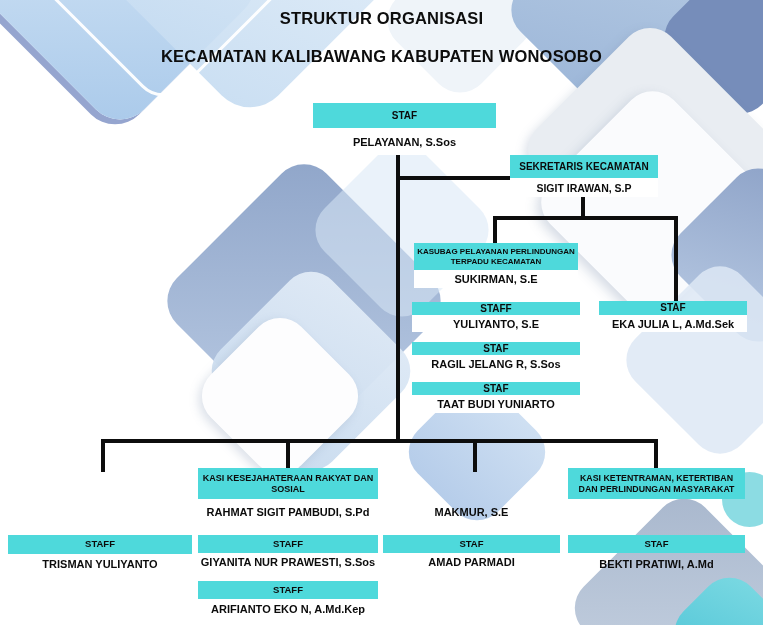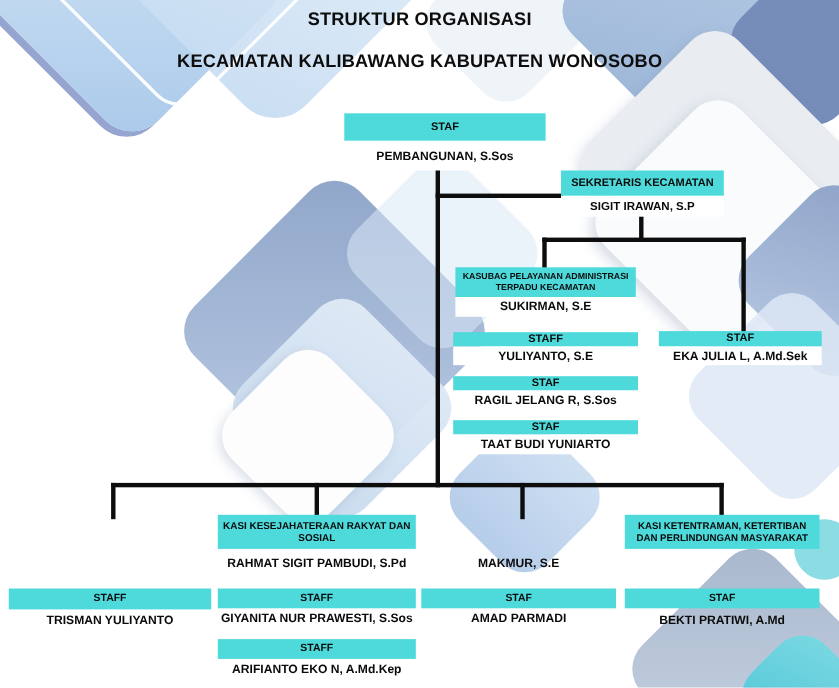--- a/index.html
+++ b/index.html
@@ -85,30 +85,30 @@
   <div class="line" style="left:493px;top:216px;width:4px;height:29px;"></div>
   <div class="line" style="left:674px;top:216px;width:4px;height:87px;"></div>
   <div class="line" style="left:101px;top:439px;width:557px;height:4px;"></div>
   <div class="line" style="left:101px;top:439px;width:4px;height:33px;"></div>
   <div class="line" style="left:286px;top:439px;width:4px;height:31px;"></div>
   <div class="line" style="left:473px;top:439px;width:4px;height:33px;"></div>
   <div class="line" style="left:654px;top:439px;width:4px;height:31px;"></div>
 
   <div class="node" style="left:313px;top:103px;width:183px;">
     <div class="head head-lg" style="height:25px;">STAF</div>
-    <div class="body name" style="height:27px;">PEMBANGUNAN, S.Sos</div>
+    <div class="body name" style="height:27px;">PELAYANAN, S.Sos</div>
   </div>
 
   <div class="node" style="left:510px;top:155px;width:148px;">
     <div class="head head-lg" style="height:23px;">SEKRETARIS KECAMATAN</div>
     <div class="body name" style="height:19px;font-size:10.5px;">SIGIT IRAWAN, S.P</div>
   </div>
 
   <div class="node" style="left:414px;top:243px;width:164px;">
-    <div class="head head-sm" style="height:27px;">KASUBAG PELAYANAN ADMINISTRASI TERPADU KECAMATAN</div>
+    <div class="head head-sm" style="height:27px;">KASUBAG PELAYANAN PERLINDUNGAN TERPADU KECAMATAN</div>
     <div class="body name" style="height:18px;">SUKIRMAN, S.E</div>
   </div>
 
   <div class="node" style="left:412px;top:302px;width:168px;">
     <div class="head head-staff" style="height:13px;">STAFF</div>
     <div class="body name" style="height:17px;">YULIYANTO, S.E</div>
   </div>
 
   <div class="node" style="left:412px;top:342px;width:168px;">
     <div class="head head-staff" style="height:13px;">STAF</div>

